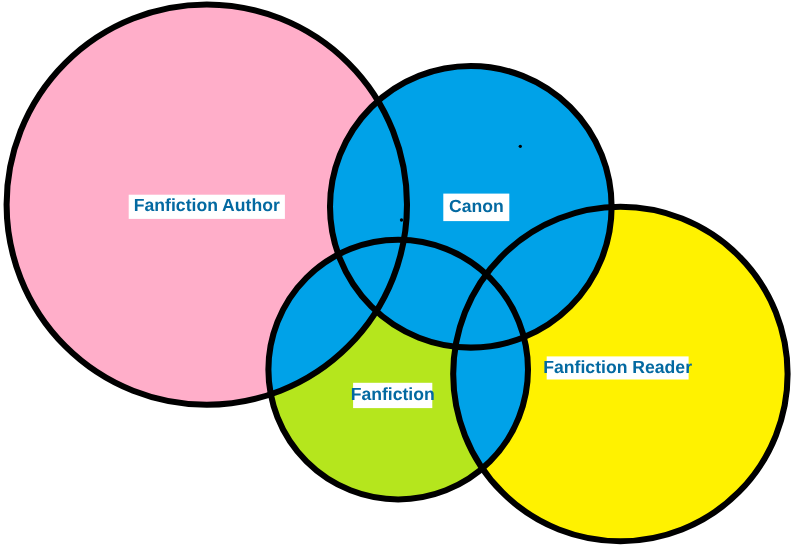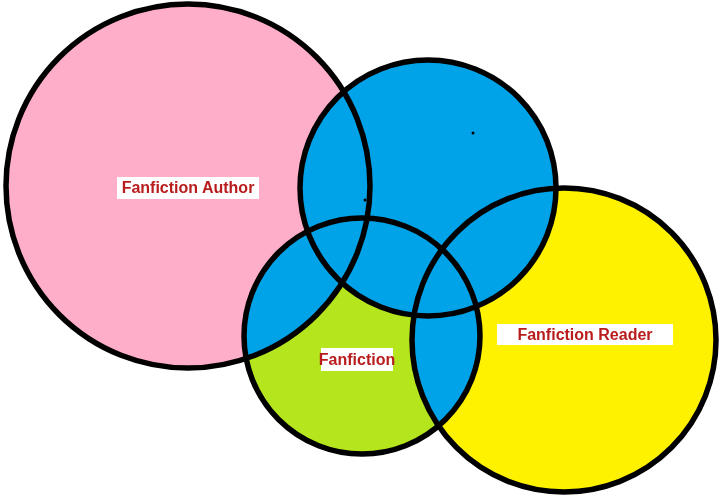--- a/index.html
+++ b/index.html
@@ -20,31 +20,31 @@
     left: 0;
     top: 0;
     display: block;
   }
   .set-label {
     position: absolute;
     display: flex;
     align-items: center;
     justify-content: center;
     background: #ffffff;
-    color: #b91c1c;
+    color: #0369a1;
     font-weight: 700;
     font-size: 16px;
     line-height: 1;
     white-space: nowrap;
     letter-spacing: 0px;
   }
   .label-author   { left: 117px; top: 177px; width: 142px; height: 22px; }
   .label-canon    { left: 403px; top: 176px; width: 60px;  height: 25px; }
   .label-fanfic   { left: 321px; top: 348px; width: 72px;  height: 23px; }
-  .label-reader   { left: 497px; top: 324px; width: 176px; height: 21px; text-align: center; }
+  .label-reader   { left: 497px; top: 324px; width: 129px; height: 21px; text-align: center; }
 </style>
 </head>
 <body>
 
 <div class="stage">
 
   <svg class="venn-svg" width="722" height="500" viewBox="0 0 722 500" xmlns="http://www.w3.org/2000/svg">
 
     <defs>
       <clipPath id="clip-pink-circle">
@@ -72,18 +72,19 @@
     <circle cx="428" cy="188" r="128" fill="none" stroke-width="5.5" stroke="#000000"></circle>
     <circle cx="362" cy="336" r="118" fill="none" stroke-width="5.5" stroke="#000000"></circle>
     <circle cx="564" cy="340" r="152" fill="none" stroke-width="5.5" stroke="#000000"></circle>
 
     <circle cx="473" cy="133" r="1.5" fill="#000000"></circle>
     <circle cx="365" cy="200" r="1.5" fill="#000000"></circle>
   </svg>
 
   <div class="set-label label-author">Fanfiction Author</div>
 
+  <div class="set-label label-canon">Canon</div>
 
   <div class="set-label label-fanfic">Fanfiction</div>
 
   <div class="set-label label-reader">Fanfiction Reader</div>
 
 </div>
 
 </body></html>

